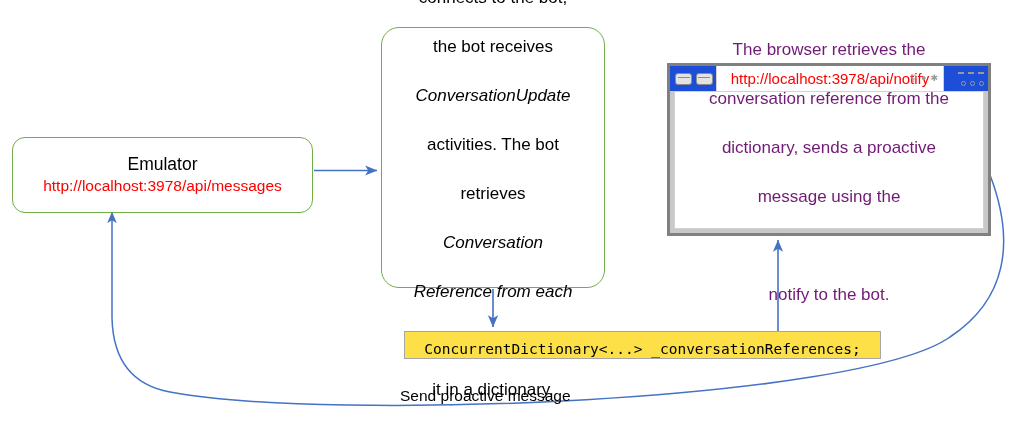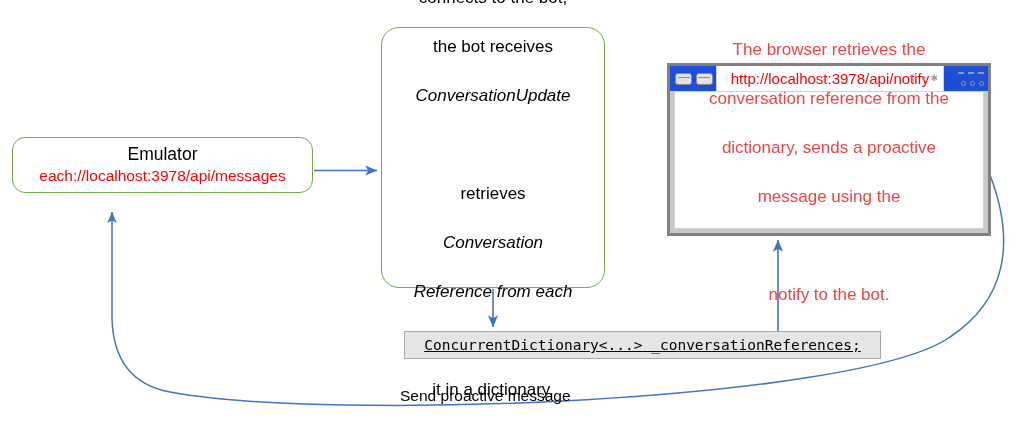--- a/index.html
+++ b/index.html
@@ -40,21 +40,21 @@
     align-items: center;
     justify-content: center;
     text-align: center;
     color: #000000;
   }
 
   #emulator-box {
     left: 12px;
     top: 137px;
     width: 301px;
-    height: 56px;
+    height: 76px;
     border-radius: 13px;
   }
   .emulator-title {
     font-size: 17.5px;
     line-height: 21px;
     color: #000000;
   }
   .emulator-url {
     font-size: 15.5px;
     line-height: 20px;
@@ -204,39 +204,38 @@
     box-sizing: border-box;
     display: flex;
     align-items: center;
     justify-content: center;
     text-align: center;
     padding: 0 6px;
   }
   .browser-text {
     font-size: 17px;
     line-height: 24.5px;
-    color: #ef4444;
+    color: #701a75;
     white-space: pre-line;
   }
   .browser-text em { font-style: italic; }
 
   
   #code-box {
     position: absolute;
     left: 404px;
     top: 331px;
     width: 477px;
     height: 28px;
     box-sizing: border-box;
     border: 1.2px solid #a6a6a6;
-    background: #e5e5e5;
-    display: flex;
-    align-items: center;
-    justify-content: center;
-    text-decoration: underline;
+    background: #fde047;
+    display: flex;
+    align-items: flex-end;
+    justify-content: center;
   }
   .code-text {
     font-family: "DejaVu Sans Mono", "Liberation Mono", monospace;
     font-size: 14.5px;
     line-height: 18px;
     color: #000000;
     white-space: nowrap;
   }
 
   
@@ -280,30 +279,30 @@
 
     <path d="M 990,175
              C 1016,243 1006,300 950,337
              C 860,401 330,422 170,392
              C 132,385 113,360 112,318
              L 112,212" fill="none" stroke="#4472c4" stroke-width="1.5" marker-end="url(#arrow-c)"></path>
   </svg>
 
   <div class="round-box" id="emulator-box">
     <div class="emulator-title">Emulator</div>
-    <div class="emulator-url">each://localhost:3978/api/messages</div>
+    <div class="emulator-url">http://localhost:3978/api/messages</div>
   </div>
 
   <div class="round-box" id="bot-box">
     <div class="bot-text">
       <br>
       <span>connects to the bot,</span><br>
       <span>the bot receives</span><br>
       <em>ConversationUpdate</em><br>
-      <br>
+      <span>activities. The bot</span><br>
       <span>retrieves</span><br>
       <em>Conversation</em><br>
       <span><em>Reference from each</em></span><br>
       <span>message and stores</span><br>
       <span>it in a dictionary.</span>
     </div>
   </div>
 
   <div id="browser-window">
 

